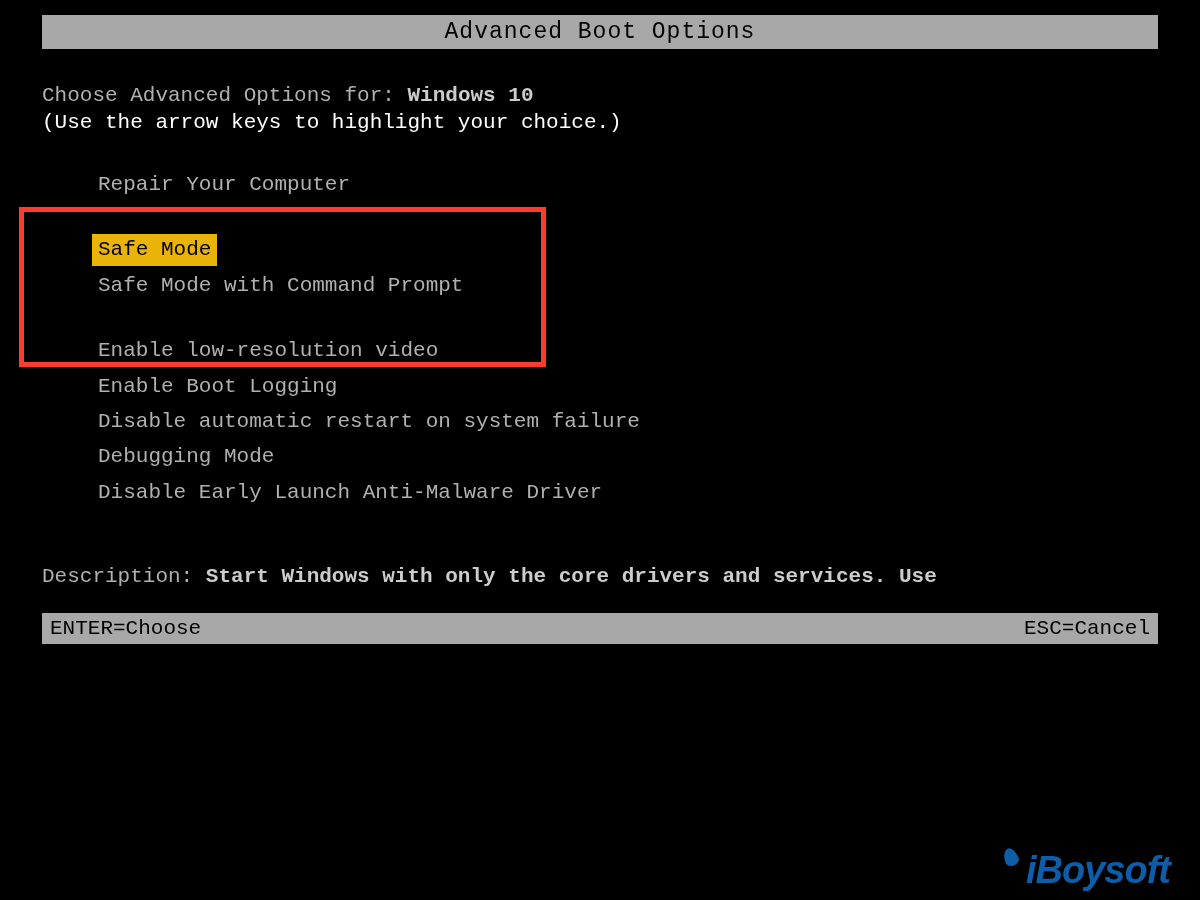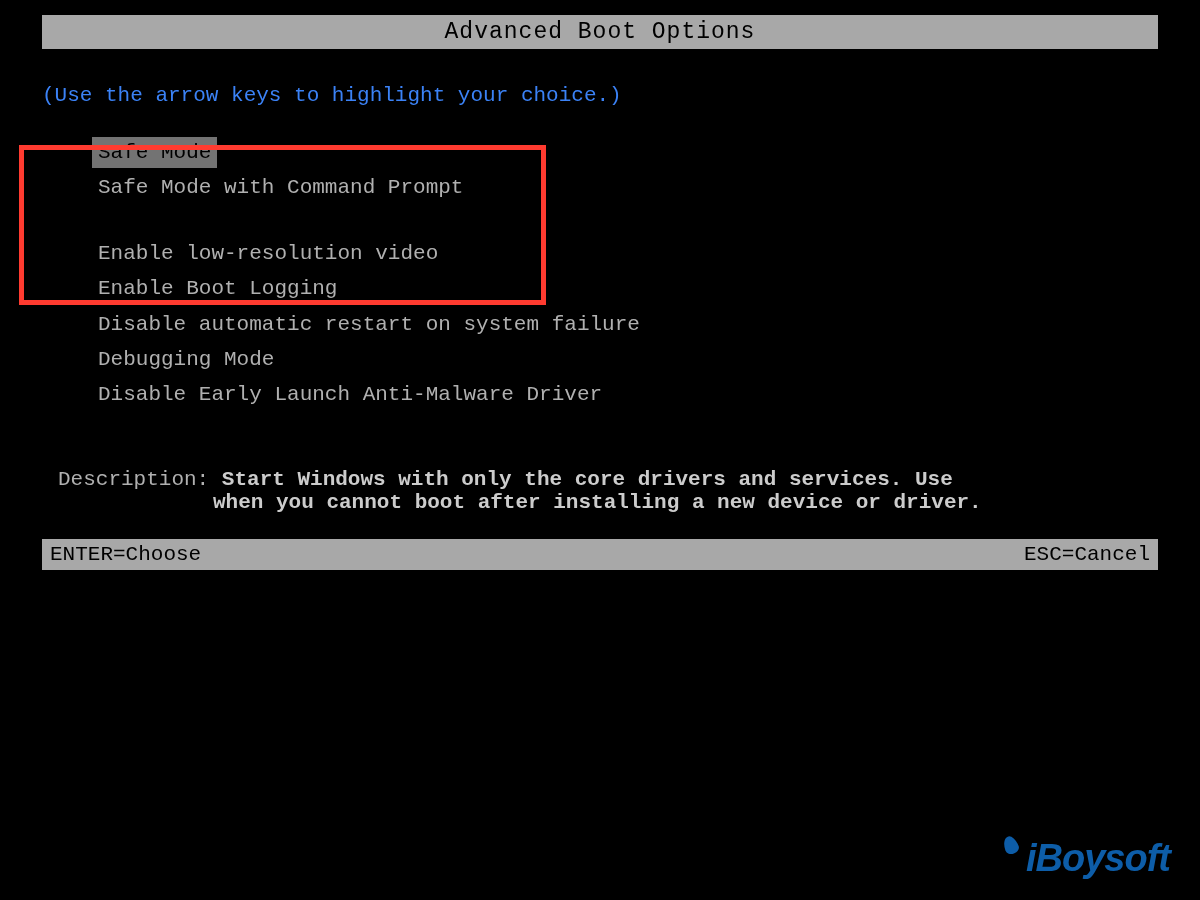--- a/index.html
+++ b/index.html
@@ -32,52 +32,53 @@
     }
     .instruction-line {
       margin-bottom: 4px;
       color: #b0b0b0;
     }
     .instruction-line .bold {
       font-weight: bold;
       color: #cccccc;
     }
     .hint-line {
-      color: #3b82f6;
+      margin-bottom: 35px;
+      color: #ffffff;
     }
     .options-area {
       padding-left: 50px;
       position: relative;
     }
     .option-item {
       margin-bottom: 4px;
       color: #b0b0b0;
       line-height: 1.4;
       padding: 1px 6px;
       display: inline-block;
     }
     .option-item.selected {
-      background: #737373;
+      background: #eab308;
       color: #000000;
     }
     .option-group-spacer {
       height: 30px;
     }
     .highlight-box {
       position: absolute;
       border: 5px solid #ff3b30;
       left: -23px;
       top: 38px;
       width: 527px;
       height: 160px;
       pointer-events: none;
     }
     .description-section {
       margin-top: 23px;
-      padding-left: 58px;
+      padding-left: 42px;
       padding-right: 42px;
     }
     .description-label {
       color: #b0b0b0;
     }
     .description-text {
       font-weight: bold;
       color: #cccccc;
     }
     .description-line2 {
@@ -90,21 +91,21 @@
       color: #000000;
       padding: 4px 8px;
       margin: 25px 42px 0 42px;
       display: flex;
       justify-content: space-between;
       font-size: 21px;
       gap: 16px;
     }
     .watermark {
       position: absolute;
-      bottom: 20px;
+      bottom: 8px;
       right: 30px;
       font-family: Arial, sans-serif;
       font-weight: 900;
       font-size: 38px;
       font-style: italic;
       color: #0d5da8;
       letter-spacing: -1px;
     }
     .watermark .drop {
       display: inline-block;
@@ -117,44 +118,47 @@
     }
   </style>
 </head>
 <body>
 
 <div class="title-bar">
   <span>Advanced Boot Options</span>
 </div>
 
 <div class="content">
+  <div class="instruction-line">
+    <span>Choose Advanced Options for: </span><span class="bold">Windows 10</span>
+  </div>
   <div class="hint-line">(Use the arrow keys to highlight your choice.)</div>
 
   <div class="options-area">
     <div class="highlight-box"></div>
     <div id="options-container">
+        <div><span class="option-item">Repair Your Computer</span></div>
         <div class="option-group-spacer"></div>
         <div><span class="option-item selected">Safe Mode</span></div>
         <div><span class="option-item">Safe Mode with Command Prompt</span></div>
         <div class="option-group-spacer"></div>
         <div><span class="option-item">Enable low-resolution video</span></div>
         <div><span class="option-item">Enable Boot Logging</span></div>
         <div><span class="option-item">Disable automatic restart on system failure</span></div>
         <div><span class="option-item">Debugging Mode</span></div>
         <div><span class="option-item">Disable Early Launch Anti-Malware Driver</span></div>
         <div class="option-group-spacer"></div>
       </div>
   </div>
 </div>
 
 <div class="description-section">
   <div>
     <span class="description-label">Description: </span><span class="description-text">Start Windows with only the core drivers and services. Use</span>
   </div>
-  <div class="description-line2">when you cannot boot after installing a new device or driver.</div>
 </div>
 
 <div class="footer-bar">
   <span>ENTER=Choose</span>
   <span>ESC=Cancel</span>
 </div>
 
 <div class="watermark">
   <span class="drop"></span><span>iBoysoft</span>
 </div>

